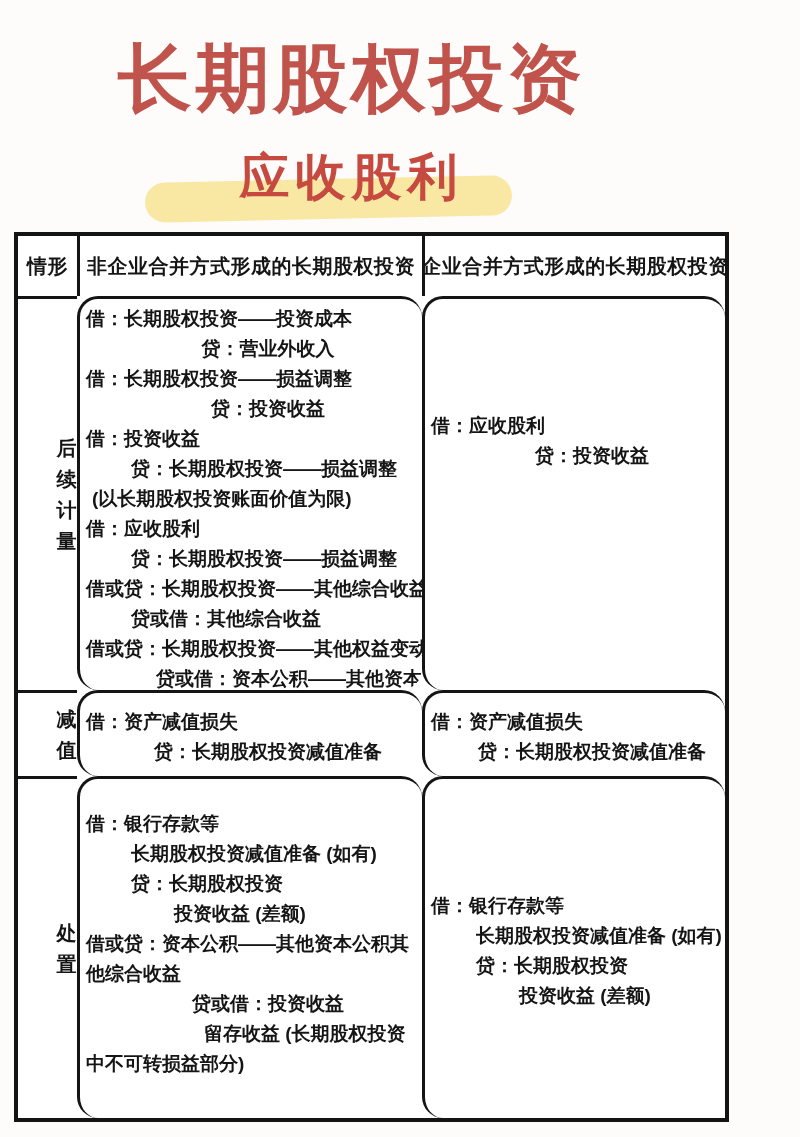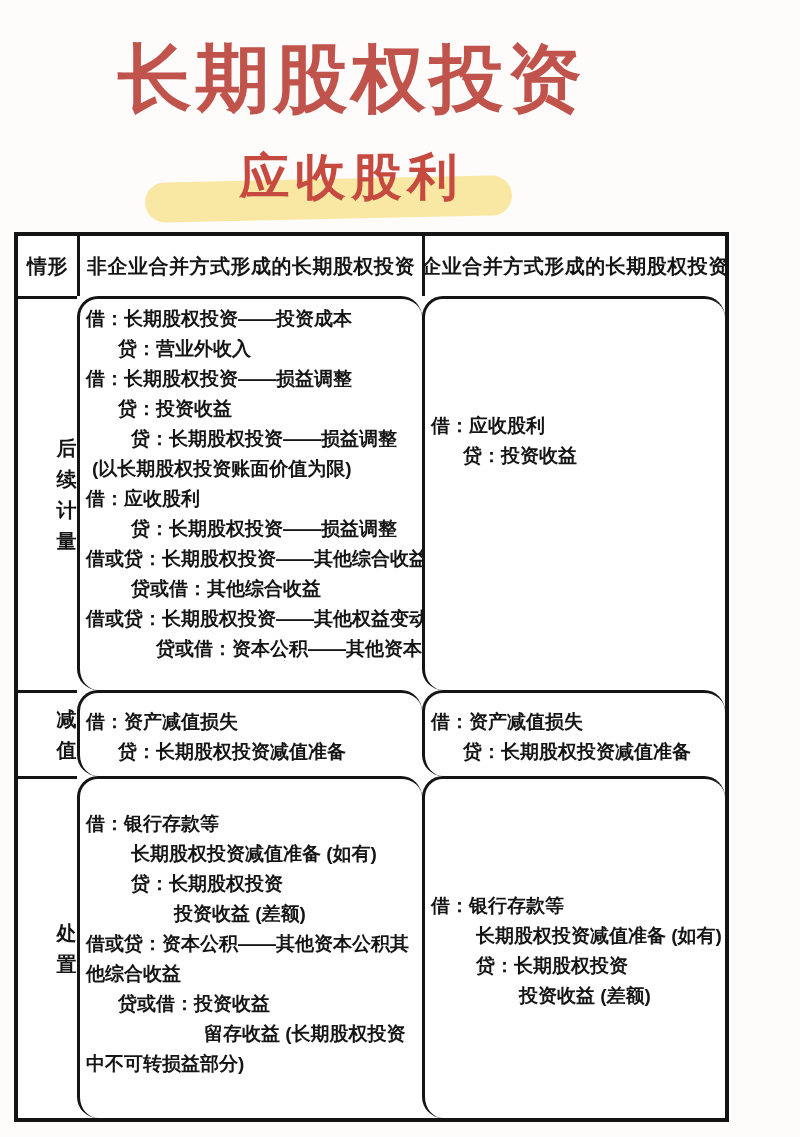--- a/index.html
+++ b/index.html
@@ -64,21 +64,21 @@
     border-radius: 21px;
   }
   .r1-left  { padding-top: 5px; }
   .r1-right { padding-top: 112px; }
   .r2 { display: flex; flex-direction: column; justify-content: center; }
   .r3-left  { padding-top: 30px; }
   .r3-right { display: flex; flex-direction: column; justify-content: center; }
 
   .ln { white-space: nowrap; }
   .is { padding-left: 6px; }
-  .i1 { padding-left: 32px; }
+  .i1 { padding-left: 32px; text-align: center; }
   .i2 { padding-left: 45px; }
   .i3 { padding-left: 70px; }
   .i4 { padding-left: 88px; }
   .i5 { padding-left: 118px; }
 </style>
 </head>
 <body>
 
 <div class="page">
 
@@ -97,20 +97,21 @@
     <div class="cell head bl">企业合并方式形成的长期股权投资</div>
 
     <div class="cell label-cell bt">
       <span class="vtext">后续计量</span>
     </div>
     <div class="cell body-cell bl bt r1-left">
       <div class="ln">借：长期股权投资——投资成本</div>
       <div class="ln i1">贷：营业外收入</div>
       <div class="ln">借：长期股权投资——损益调整</div>
       <div class="ln i1">贷：投资收益</div>
+      <div class="ln">借：投资收益</div>
       <div class="ln i2">贷：长期股权投资——损益调整</div>
       <div class="ln is">(以长期股权投资账面价值为限)</div>
       <div class="ln">借：应收股利</div>
       <div class="ln i2">贷：长期股权投资——损益调整</div>
       <div class="ln">借或贷：长期股权投资——其他综合收益</div>
       <div class="ln i2">贷或借：其他综合收益</div>
       <div class="ln">借或贷：长期股权投资——其他权益变动</div>
       <div class="ln i3">贷或借：资本公积——其他资本公积</div>
     </div>
     <div class="cell body-cell bl bt r1-right">

